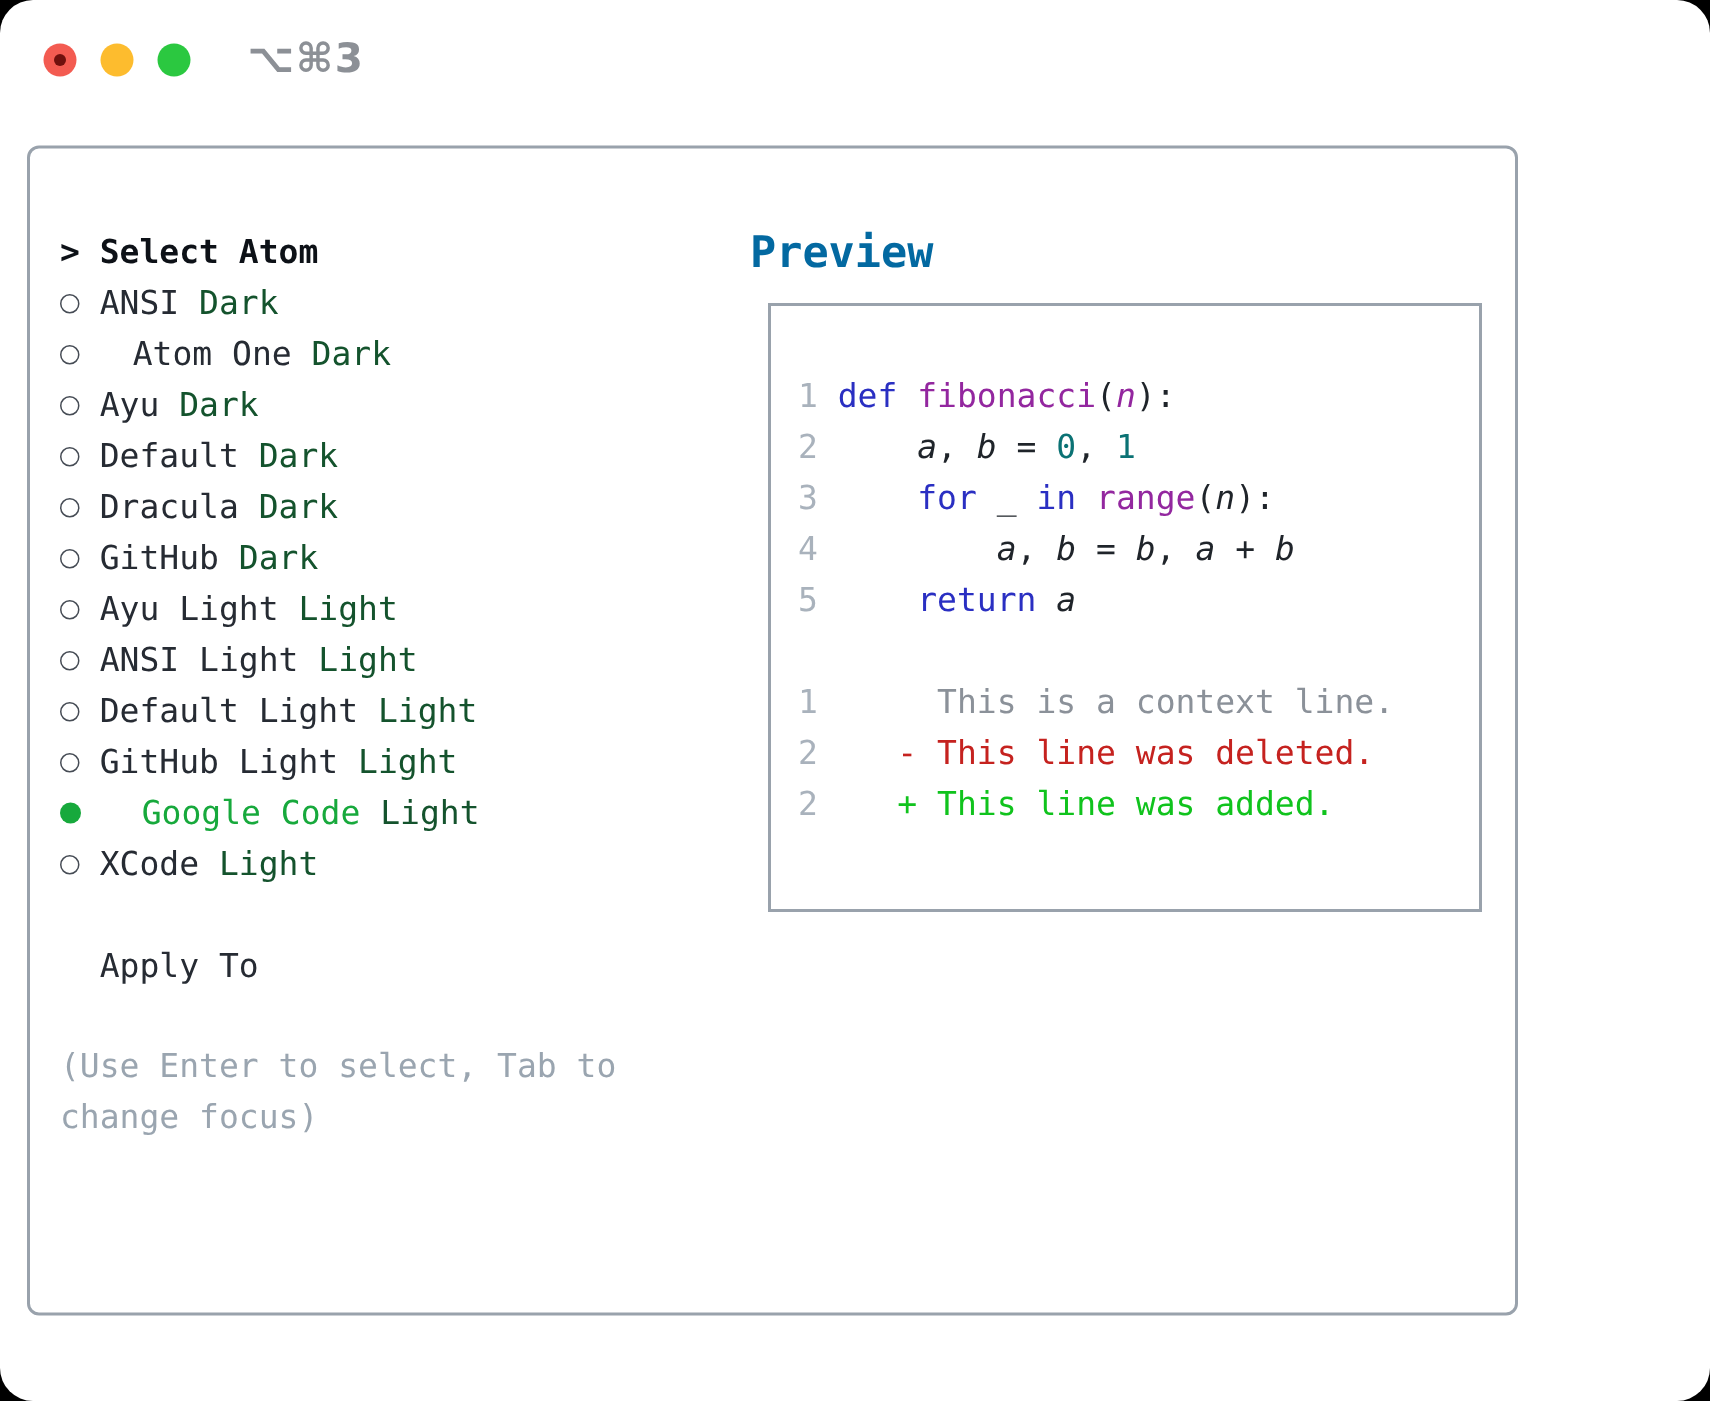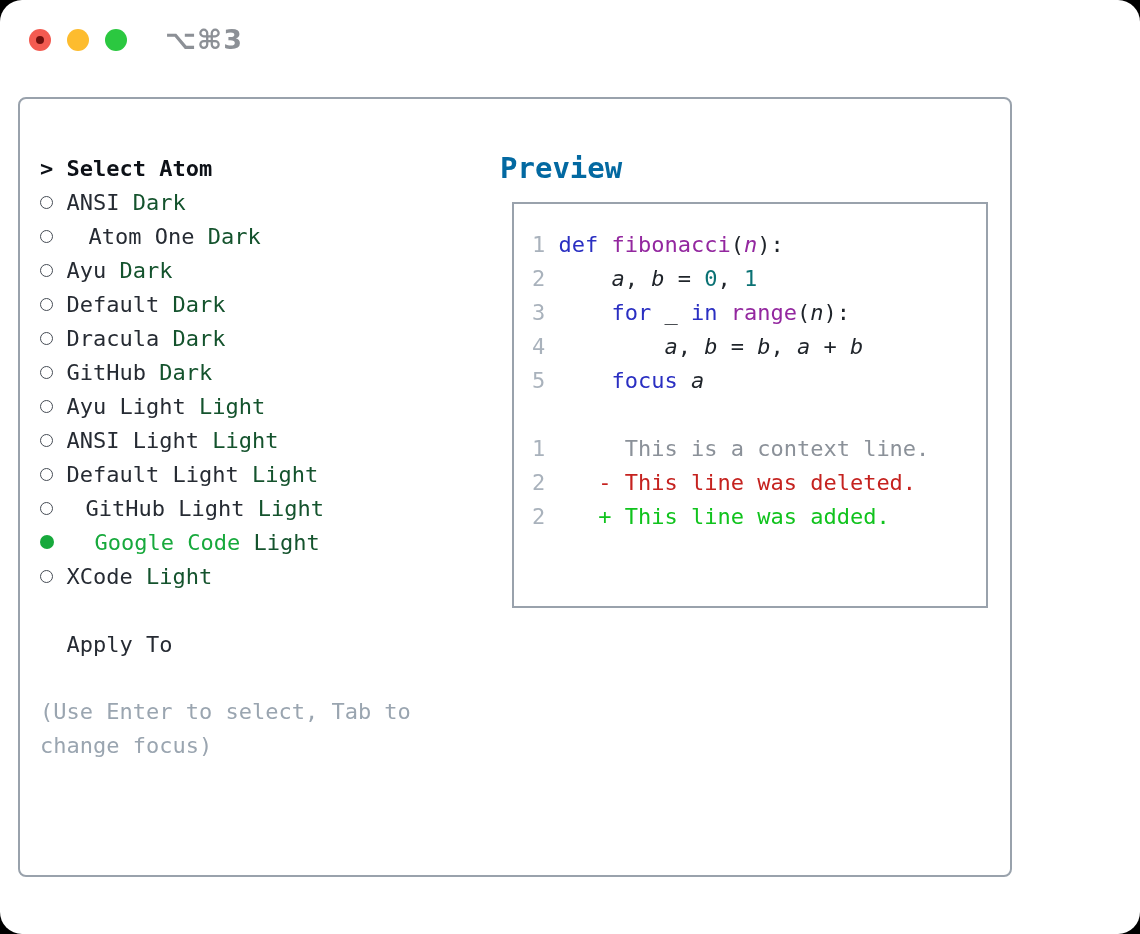--- a/index.html
+++ b/index.html
@@ -24,21 +24,21 @@
   .cursor{font-weight:bold;color:#0d1117;}
   .hdr{font-weight:bold;color:#0d1117;}
   .nm{color:#262b33;}
   .sel-green{color:#17a93c;}
   .variant{color:#14532d;}
   .sp{height:34px;}
   .hint{color:#9aa5b0;height:34px;line-height:34px;white-space:pre;}
   
   .preview-header{position:absolute;left:480px;top:52px;height:34px;line-height:34px;font-size:29px;font-weight:bold;color:#0369a1;}
   .preview-box{position:absolute;left:492px;top:103px;width:476px;height:406px;border:2px solid #99a2ac;
-               box-sizing:border-box;padding:24px 0 0 18px;overflow:hidden;}
+               box-sizing:border-box;padding:44px 0 0 18px;overflow:hidden;}
   .cl{white-space:pre;height:34px;line-height:34px;font-size:22px;color:#1f242a;}
   .ln{color:#a9b2bc;}
   .tk-pl{color:#1f242a;}
   .tk-kw{color:#2a2fc2;}
   .tk-fn{color:#93279f;}
   .tk-num{color:#0b7274;}
   .tk-var{color:#1f242a;font-style:italic;}
   .tk-param{color:#93279f;font-style:italic;}
   .tk-ctx{color:#8b9199;}
   .tk-del{color:#c5221f;}
@@ -65,41 +65,41 @@
       <div>
           <div class="row"><span class="mark"><span class="circ"></span></span><span style="white-space: pre;"><span class="nm">ANSI</span> <span class="variant">Dark</span></span></div>
           <div class="row"><span class="mark"><span class="circ"></span></span><span style="white-space: pre; margin-left: 22px;"><span class="nm">Atom One</span> <span class="variant">Dark</span></span></div>
           <div class="row"><span class="mark"><span class="circ"></span></span><span style="white-space: pre;"><span class="nm">Ayu</span> <span class="variant">Dark</span></span></div>
           <div class="row"><span class="mark"><span class="circ"></span></span><span style="white-space: pre;"><span class="nm">Default</span> <span class="variant">Dark</span></span></div>
           <div class="row"><span class="mark"><span class="circ"></span></span><span style="white-space: pre;"><span class="nm">Dracula</span> <span class="variant">Dark</span></span></div>
           <div class="row"><span class="mark"><span class="circ"></span></span><span style="white-space: pre;"><span class="nm">GitHub</span> <span class="variant">Dark</span></span></div>
           <div class="row"><span class="mark"><span class="circ"></span></span><span style="white-space: pre;"><span class="nm">Ayu Light</span> <span class="variant">Light</span></span></div>
           <div class="row"><span class="mark"><span class="circ"></span></span><span style="white-space: pre;"><span class="nm">ANSI Light</span> <span class="variant">Light</span></span></div>
           <div class="row"><span class="mark"><span class="circ"></span></span><span style="white-space: pre;"><span class="nm">Default Light</span> <span class="variant">Light</span></span></div>
-          <div class="row"><span class="mark"><span class="circ"></span></span><span style="white-space: pre; margin-left: 19px;"><span class="nm">GitHub Light</span> <span class="variant">Light</span></span></div>
+          <div class="row"><span class="mark"><span class="circ"></span></span><span style="white-space: pre;"><span class="nm">GitHub Light</span> <span class="variant">Light</span></span></div>
           <div class="row"><span class="mark"><span class="dot"></span></span><span style="white-space: pre; margin-left: 28px;"><span class="nm sel-green">Google Code</span> <span class="variant">Light</span></span></div>
           <div class="row"><span class="mark"><span class="circ"></span></span><span style="white-space: pre;"><span class="nm">XCode</span> <span class="variant">Light</span></span></div>
         </div>
       <div class="sp"></div>
       <div class="row">
         <span class="mark"></span><span>Apply To</span>
       </div>
       <div class="sp"></div>
       <div class="hint">(Use Enter to select, Tab to</div>
       <div class="hint">change focus)</div>
     </div>
 
     <div class="preview-header">Preview</div>
     <div class="preview-box">
       <div>
           <div class="cl"><span class="ln">1</span><span class="tk-pl"> </span><span class="tk-kw">def</span><span class="tk-pl"> </span><span class="tk-fn">fibonacci</span><span class="tk-pl">(</span><span class="tk-param">n</span><span class="tk-pl">):</span></div>
           <div class="cl"><span class="ln">2</span><span class="tk-pl">     </span><span class="tk-var">a</span><span class="tk-pl">, </span><span class="tk-var">b</span><span class="tk-pl"> = </span><span class="tk-num">0</span><span class="tk-pl">, </span><span class="tk-num">1</span></div>
           <div class="cl"><span class="ln">3</span><span class="tk-pl">     </span><span class="tk-kw">for</span><span class="tk-pl"> _ </span><span class="tk-kw">in</span><span class="tk-pl"> </span><span class="tk-fn">range</span><span class="tk-pl">(</span><span class="tk-var">n</span><span class="tk-pl">):</span></div>
           <div class="cl"><span class="ln">4</span><span class="tk-pl">         </span><span class="tk-var">a</span><span class="tk-pl">, </span><span class="tk-var">b</span><span class="tk-pl"> = </span><span class="tk-var">b</span><span class="tk-pl">, </span><span class="tk-var">a</span><span class="tk-pl"> + </span><span class="tk-var">b</span></div>
-          <div class="cl"><span class="ln">5</span><span class="tk-pl">     </span><span class="tk-kw">focus</span><span class="tk-pl"> </span><span class="tk-var">a</span></div>
+          <div class="cl"><span class="ln">5</span><span class="tk-pl">     </span><span class="tk-kw">return</span><span class="tk-pl"> </span><span class="tk-var">a</span></div>
           <div class="cl"></div>
           <div class="cl"><span class="ln">1</span><span class="tk-ctx">      This is a context line.</span></div>
           <div class="cl"><span class="ln">2</span><span class="tk-del">    - This line was deleted.</span></div>
           <div class="cl"><span class="ln">2</span><span class="tk-add">    + This line was added.</span></div>
         </div>
     </div>
 
   </div>
 </div>
 

